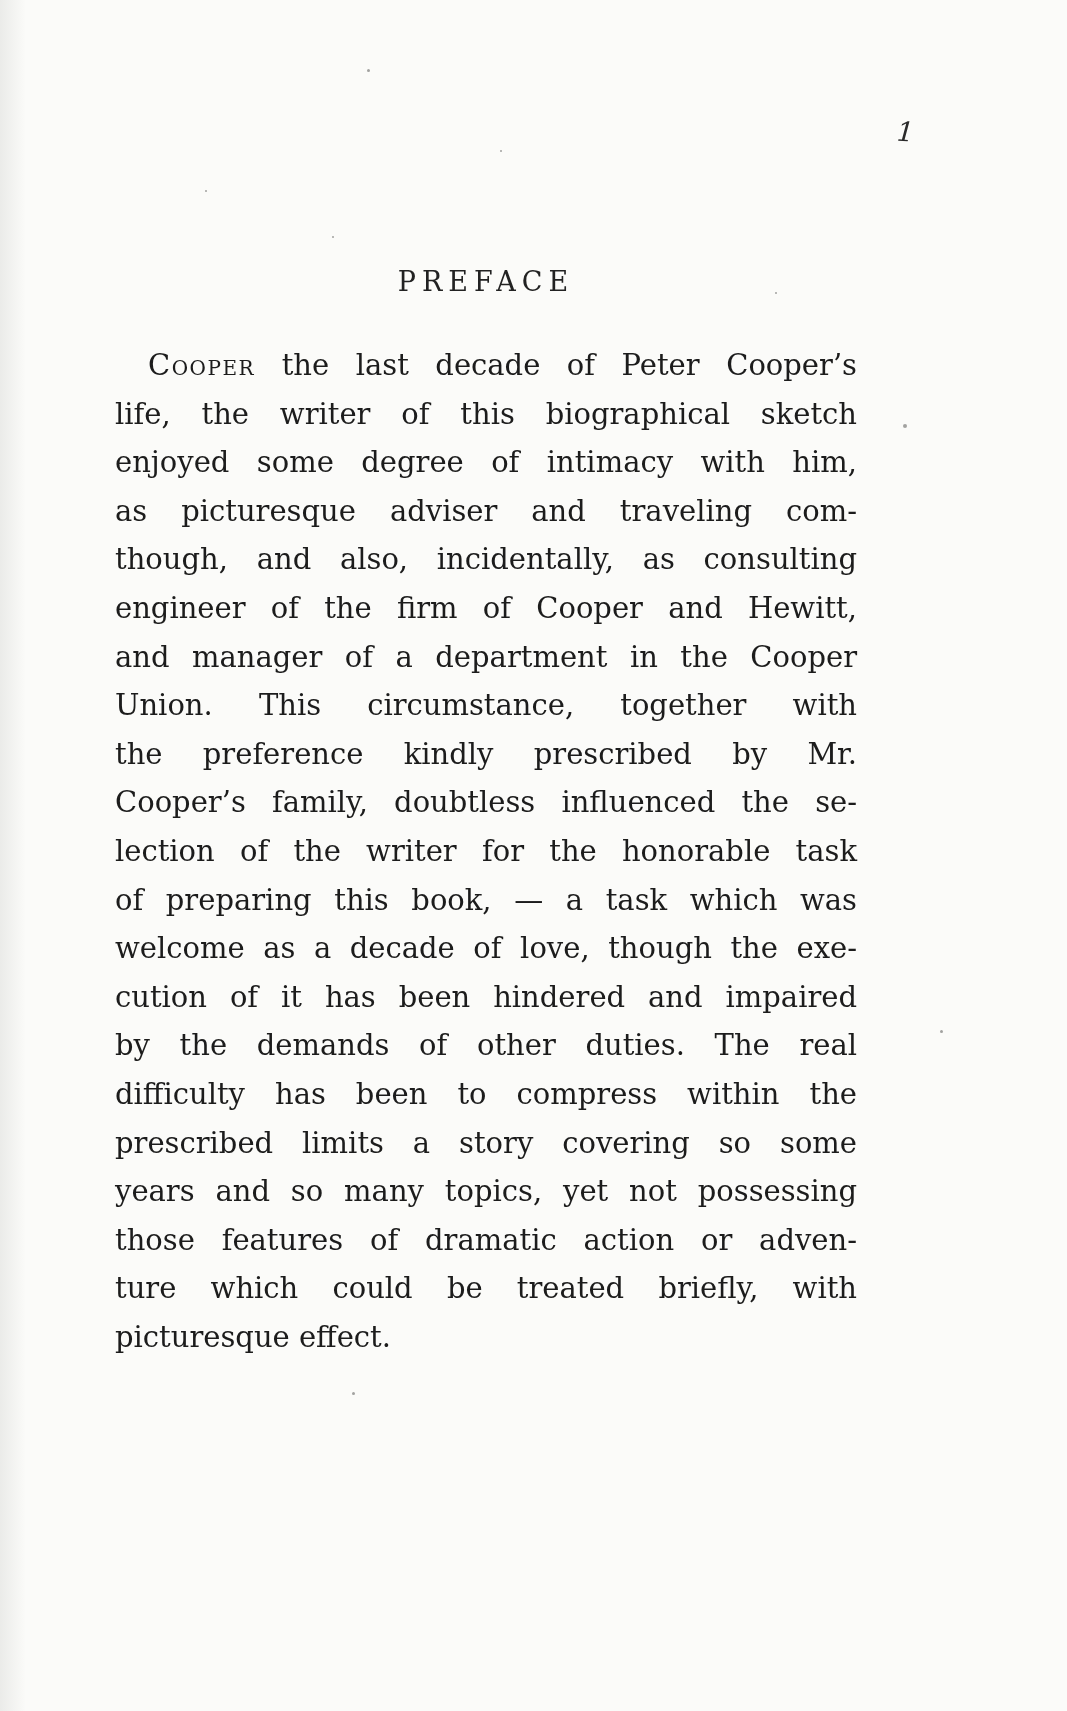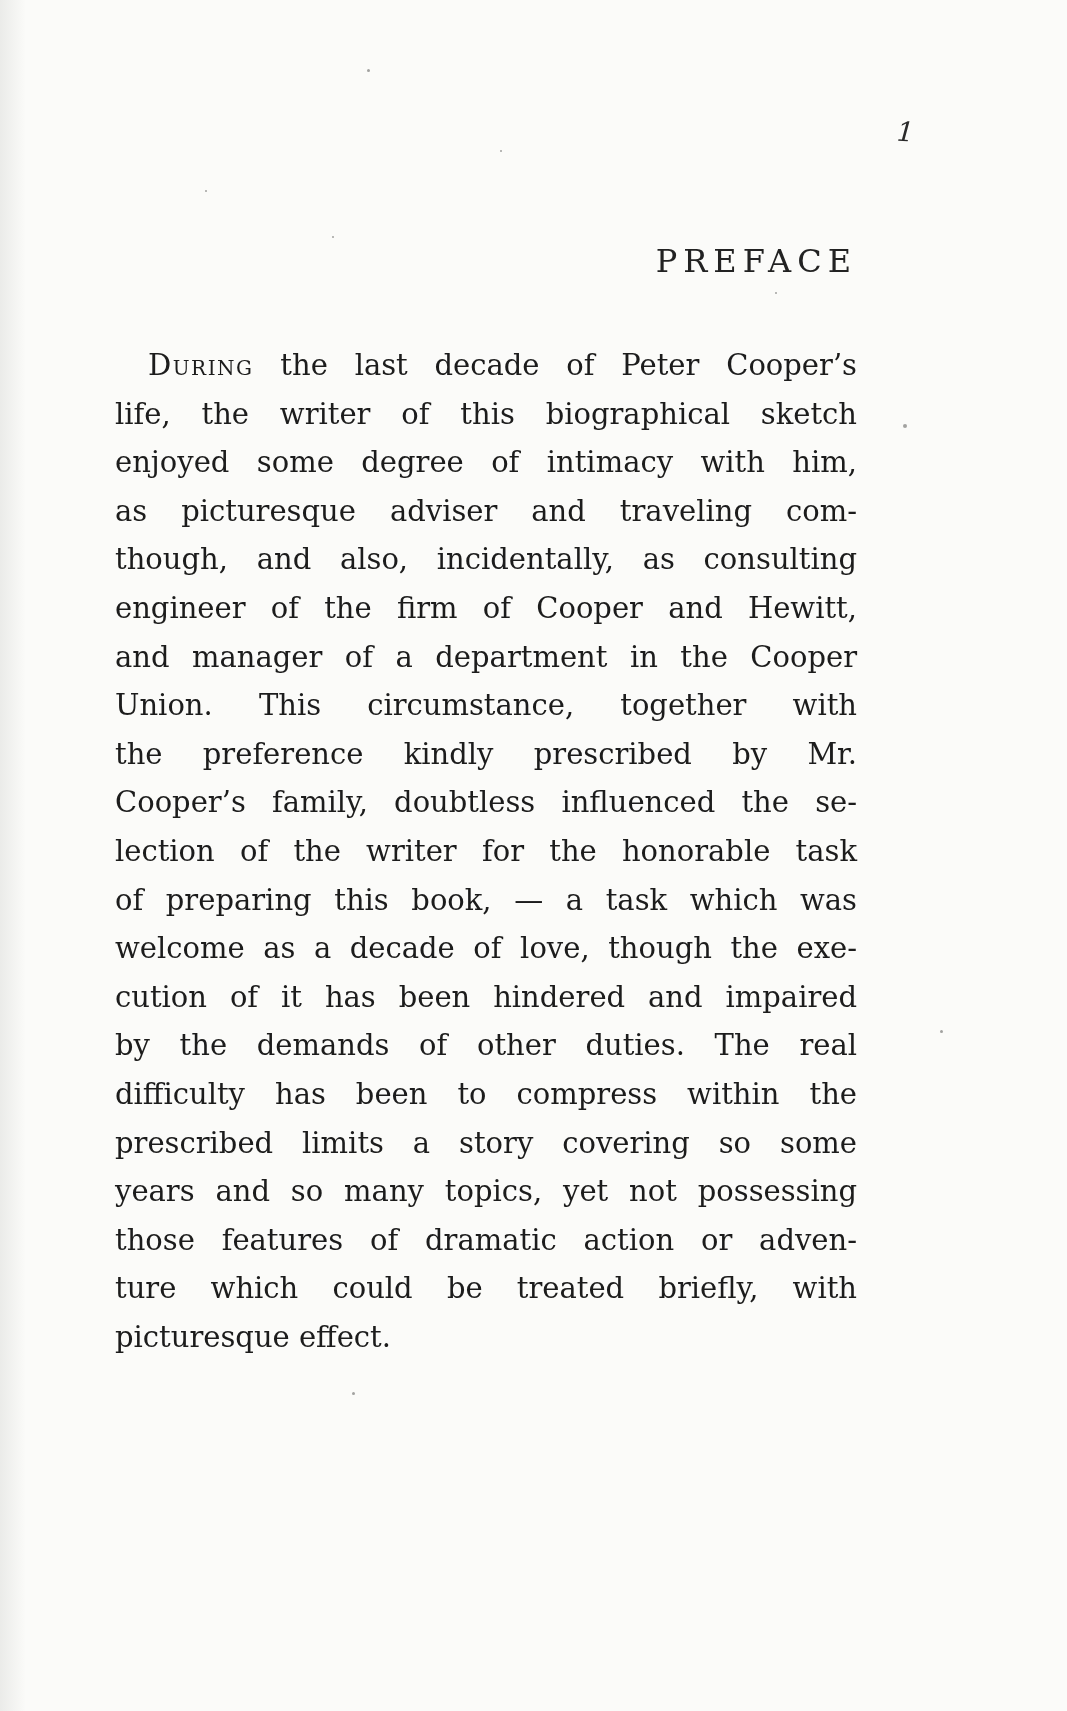--- a/index.html
+++ b/index.html
@@ -30,24 +30,24 @@
     left: 897px;
     top: 116px;
     font-size: 27px;
     font-style: italic;
     color: #2a2a2a;
     transform: rotate(4deg);
   }
   .heading {
     position: absolute;
     left: 115px;
-    top: 242px;
+    top: 266px;
     width: 742px;
-    text-align: right;
-    font-size: 32px;
+    text-align: center;
+    font-size: 27px;
     letter-spacing: 6px;
     color: #222;
   }
   .paragraph {
     position: absolute;
     left: 115px;
     top: 341px;
     width: 742px;
     font-size: 29px;
     line-height: 48.6px;
@@ -86,21 +86,21 @@
   <div class="speck" style="left:940px; top:1030px; width:3px; height:3px;"></div>
   <div class="speck" style="left:352px; top:1392px; width:3px; height:3px;"></div>
   <div class="speck" style="left:775px; top:292px; width:2px; height:2px;"></div>
 
   <div class="corner-mark">1</div>
 
   <div class="heading">PREFACE</div>
 
   <div class="paragraph">
     <div class="line first">
-      <span class="lead">During</span><span> the last decade of Peter Cooper’s</span>
+      <span class="lead">Cooper</span><span> the last decade of Peter Cooper’s</span>
     </div>
     <div id="lines">
         <div class="line">life, the writer of this biographical sketch</div>
         <div class="line">enjoyed some degree of intimacy with him,</div>
         <div class="line">as picturesque adviser and traveling com-</div>
         <div class="line">though, and also, incidentally, as consulting</div>
         <div class="line">engineer of the firm of Cooper and Hewitt,</div>
         <div class="line">and manager of a department in the Cooper</div>
         <div class="line">Union.  This circumstance, together with</div>
         <div class="line">the preference kindly prescribed by Mr.</div>

